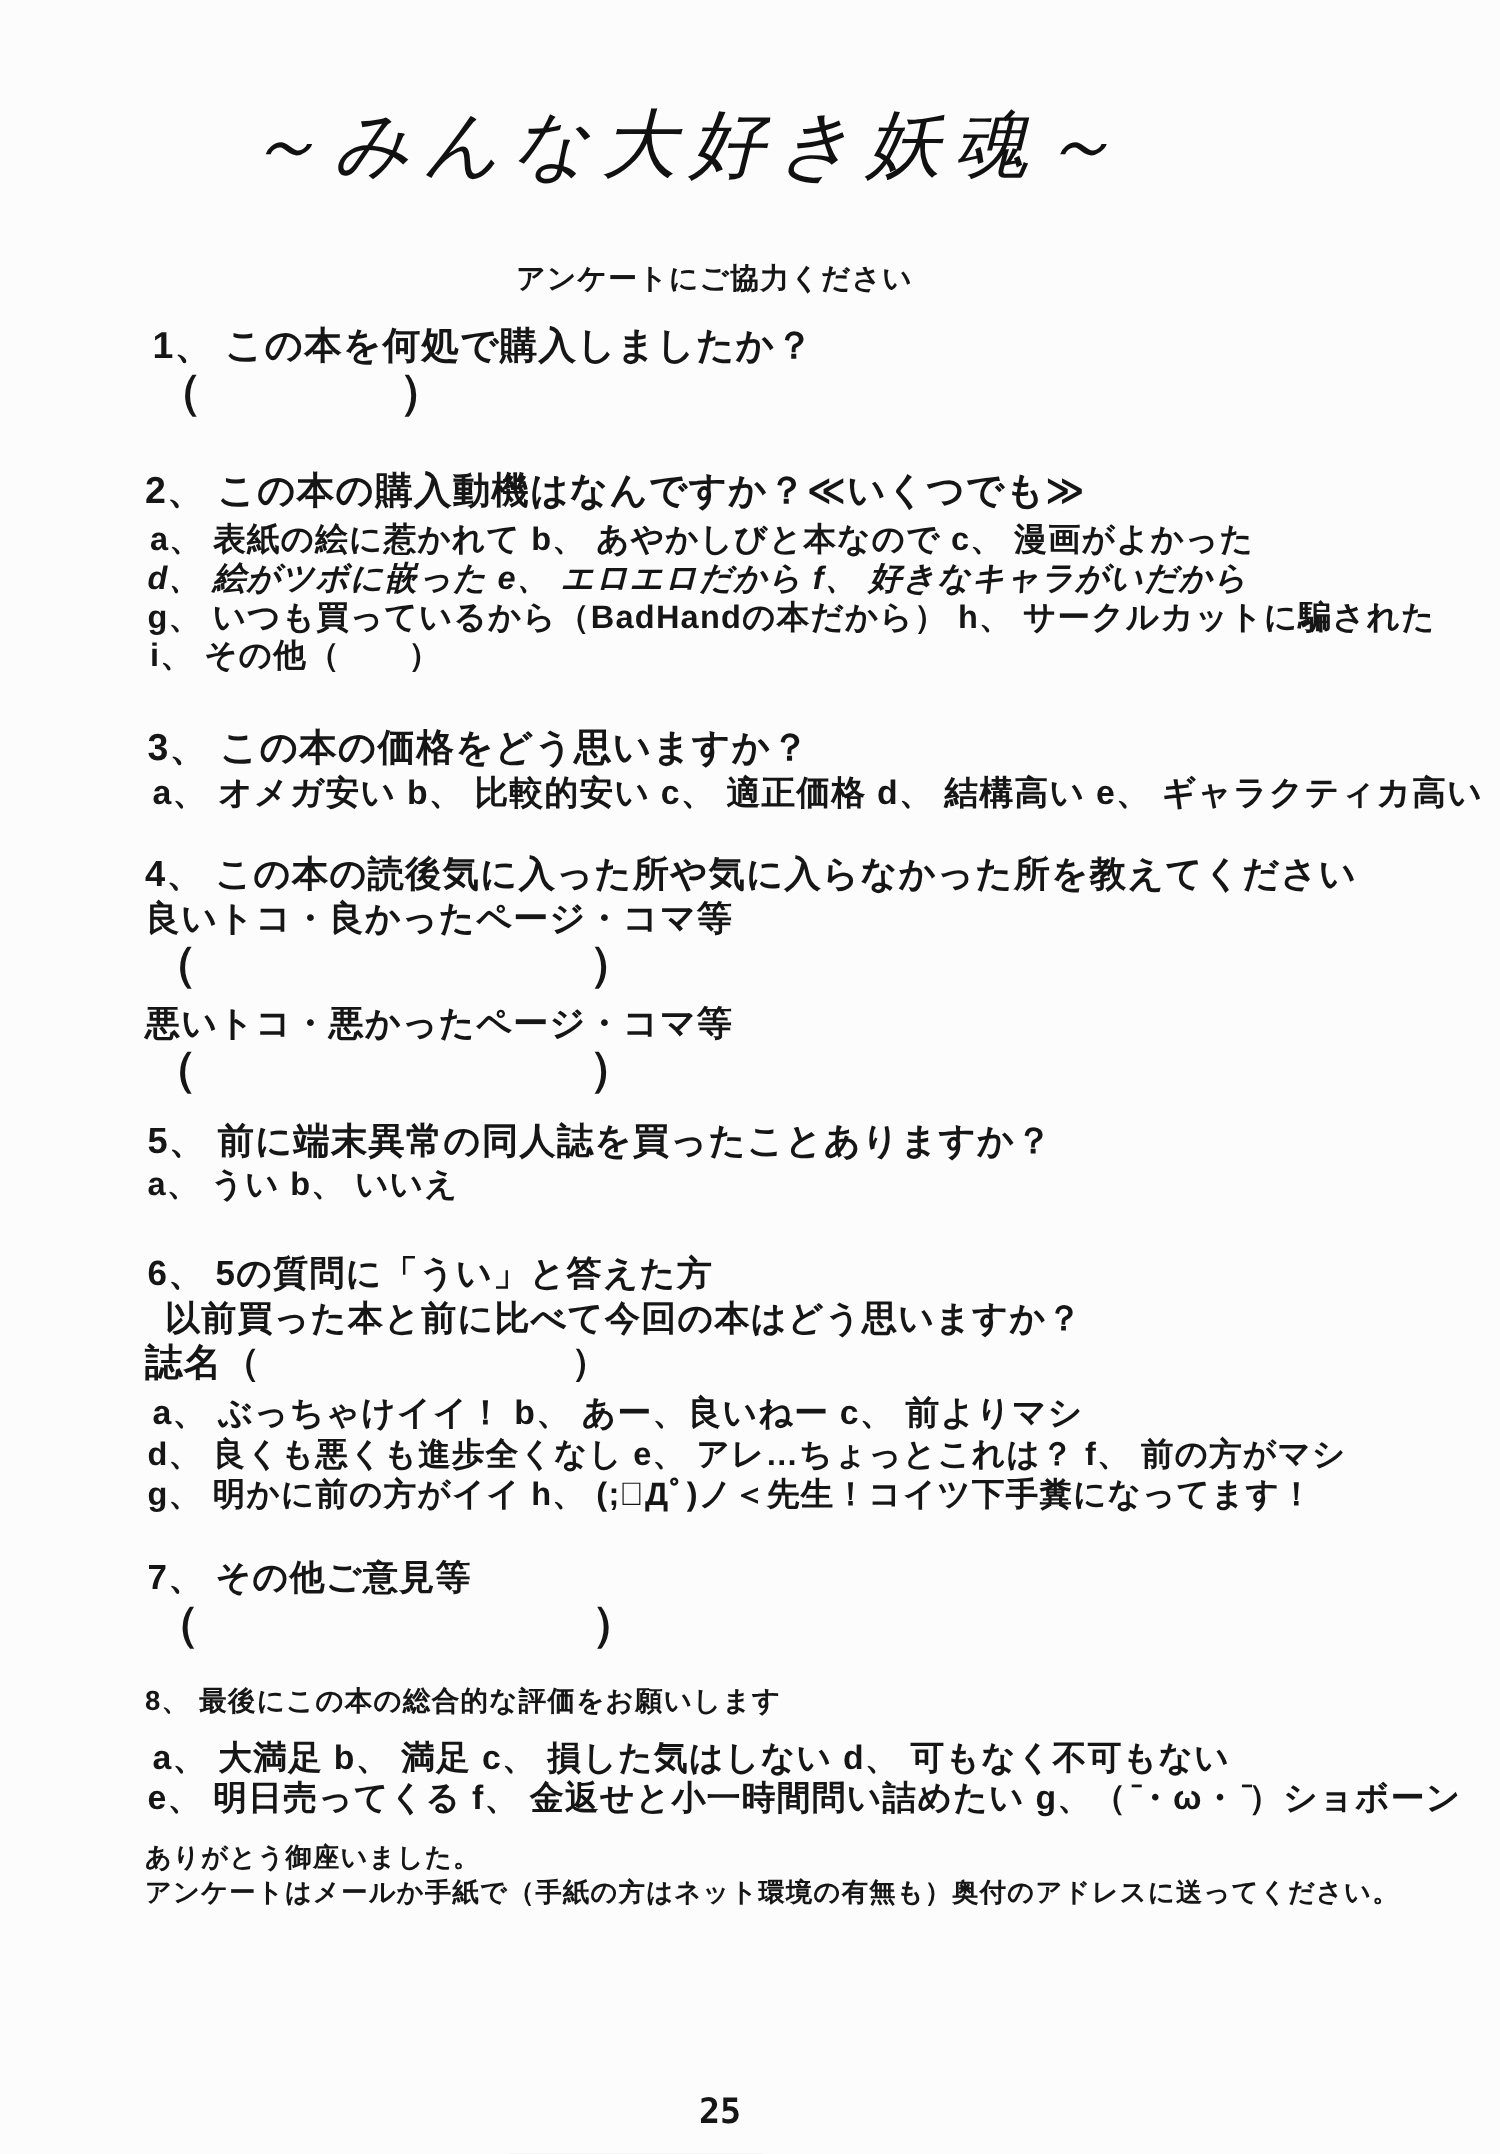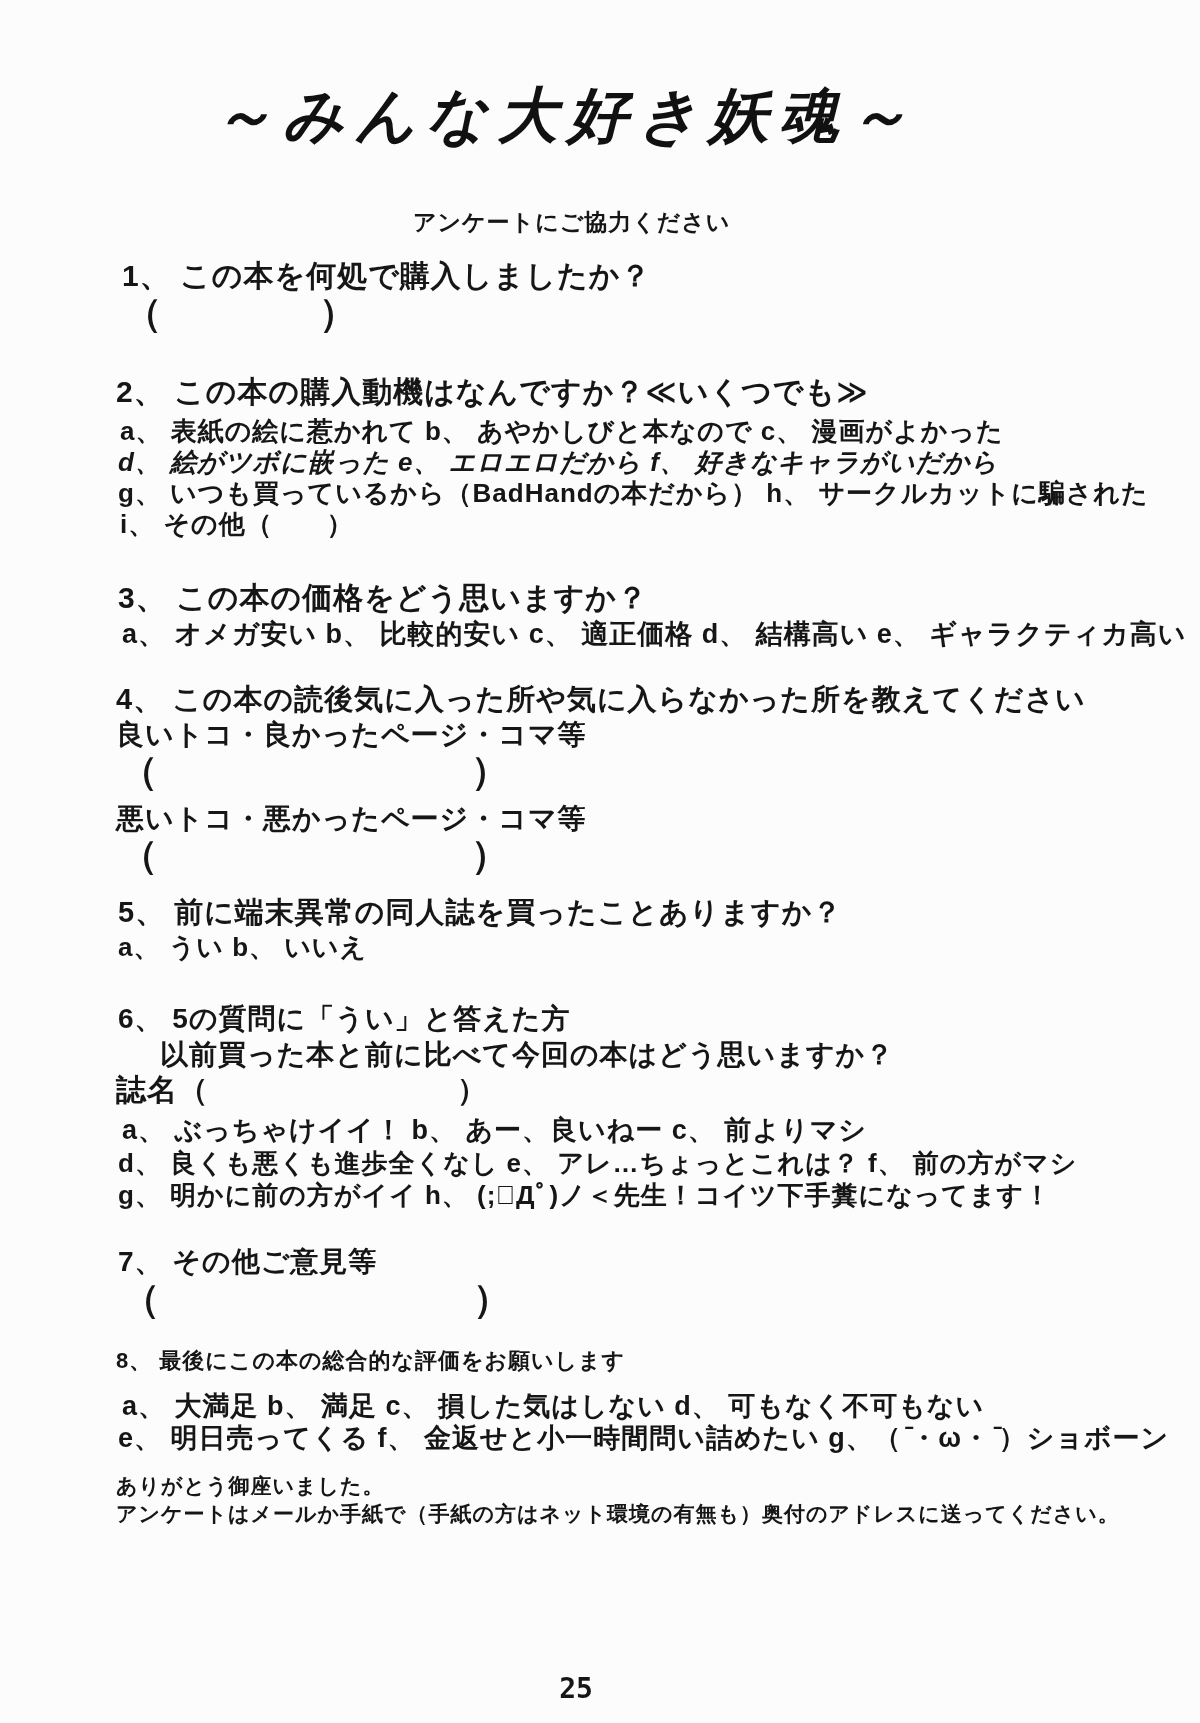--- a/index.html
+++ b/index.html
@@ -18,26 +18,26 @@
     overflow: hidden;
   }
   .line {
     position: absolute;
     white-space: pre;
     font-weight: 700;
     letter-spacing: 1px;
   }
   .doc-title {
     top: 76px;
-    left: 16px;
+    left: 0;
     width: 1100px;
     text-align: center;
     font-family: "DejaVu Serif", serif;
     font-style: italic;
-    font-weight: 700;
+    font-weight: 400;
     font-size: 60px;
     letter-spacing: 10px;
     white-space: pre;
     position: absolute;
     color: #111;
   }
   .subtitle   { top: 207px; left: 413px; font-size: 23px; }
   .q1h        { top: 256px; left: 122px; font-size: 30px; }
   .q1b        { top: 288px; left: 124px; font-size: 38px; font-weight: 600; }
   .q2h        { top: 372px; left: 116px; font-size: 30px; }
@@ -48,21 +48,21 @@
   .q3h        { top: 578px; left: 118px; font-size: 30px; text-align: center; }
   .q3a        { top: 616px; left: 122px; font-size: 27px; }
   .q4h        { top: 680px; left: 116px; font-size: 29px; }
   .q4good     { top: 716px; left: 116px; font-size: 28px; }
   .q4goodb    { top: 746px; left: 120px; font-size: 38px; font-weight: 600; }
   .q4bad      { top: 800px; left: 116px; font-size: 28px; }
   .q4badb     { top: 830px; left: 120px; font-size: 38px; font-weight: 600; }
   .q5h        { top: 893px; left: 118px; font-size: 29px; }
   .q5a        { top: 930px; left: 118px; font-size: 26px; }
   .q6h        { top: 1000px; left: 118px; font-size: 28px; }
-  .q6sub      { top: 1036px; left: 132px; font-size: 28px; margin-left: 28px; }
+  .q6sub      { top: 1036px; left: 132px; font-size: 28px; }
   .q6b        { top: 1070px; left: 116px; font-size: 30px; }
   .q6a        { top: 1112px; left: 122px; font-size: 27px; }
   .q6d        { top: 1146px; left: 118px; font-size: 26px; }
   .q6g        { top: 1178px; left: 118px; font-size: 26px; }
   .q7h        { top: 1243px; left: 118px; font-size: 28px; }
   .q7b        { top: 1274px; left: 122px; font-size: 38px; font-weight: 600; }
   .q8h        { top: 1346px; left: 116px; font-size: 22px; }
   .q8a        { top: 1388px; left: 122px; font-size: 27px; }
   .q8e        { top: 1420px; left: 118px; font-size: 27px; }
   .f1         { top: 1472px; left: 116px; font-size: 21px; }

